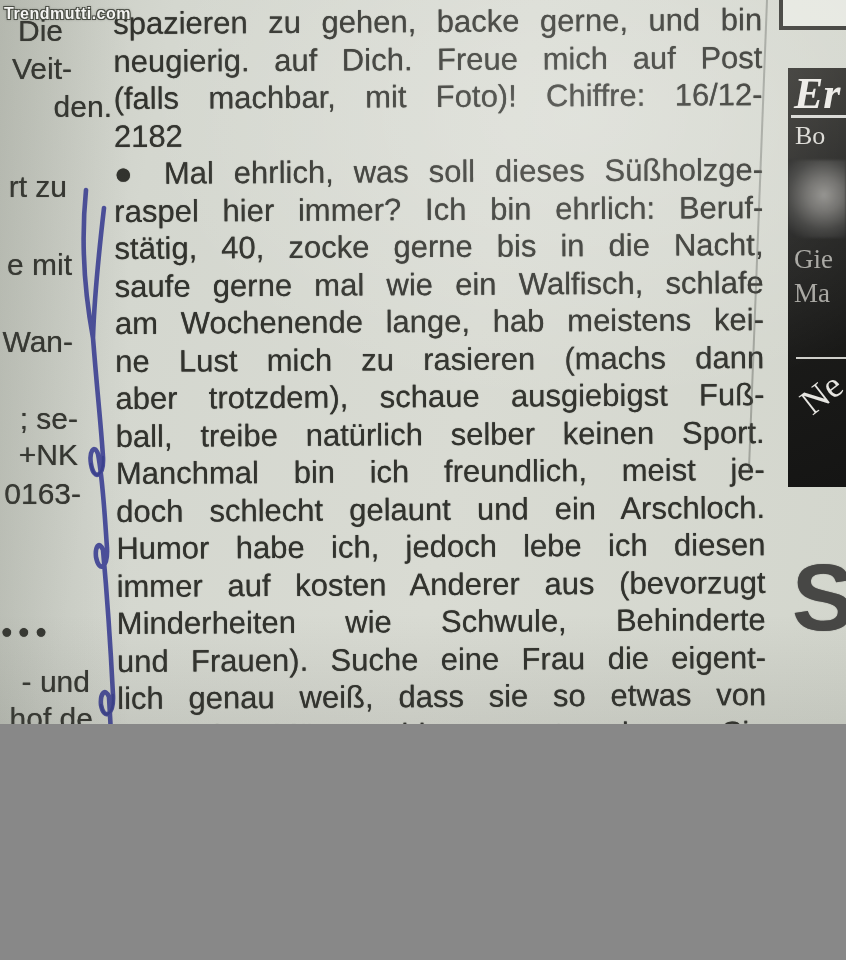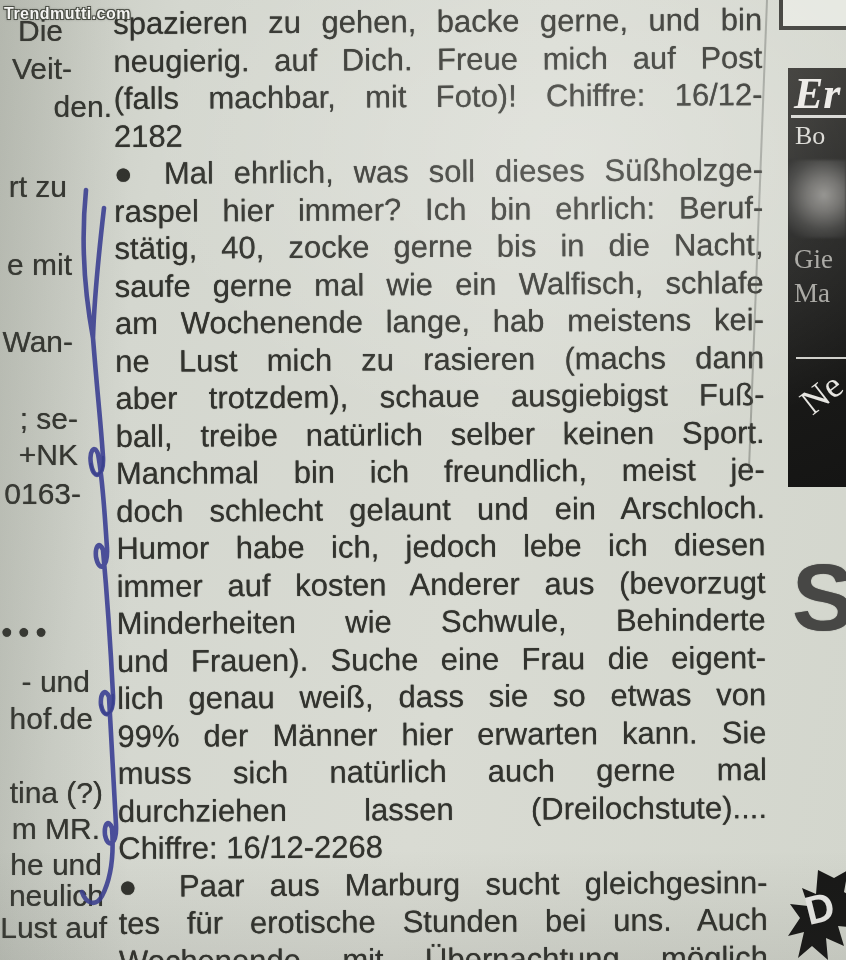--- a/index.html
+++ b/index.html
@@ -1,17 +1,17 @@
 <!DOCTYPE html>
 <html><head>
 <meta charset="utf-8">
 <style>
   html,body{margin:0;padding:0;background:#888;}
   .photo{
-    position:relative;width:846px;height:960px;overflow:hidden;
+    position:relative;width:846px;height:724px;overflow:hidden;
     background:linear-gradient(100deg,#c6c9c0 0%,#d4d7cf 18%,#d9dbd3 55%,#d3d6cd 100%);
     font-family:"Liberation Sans","DejaVu Sans",sans-serif;
   }
   
   .watermark{
     position:absolute;top:5px;left:4px;font-size:16px;font-weight:bold;letter-spacing:.5px;
     color:#f4f4f2;
     text-shadow:1px 1px 0 #4a4d45,-1px -1px 0 #4a4d45,1px -1px 0 #4a4d45,-1px 1px 0 #4a4d45,0 0 3px #3c3f38;
     z-index:9;
   }

